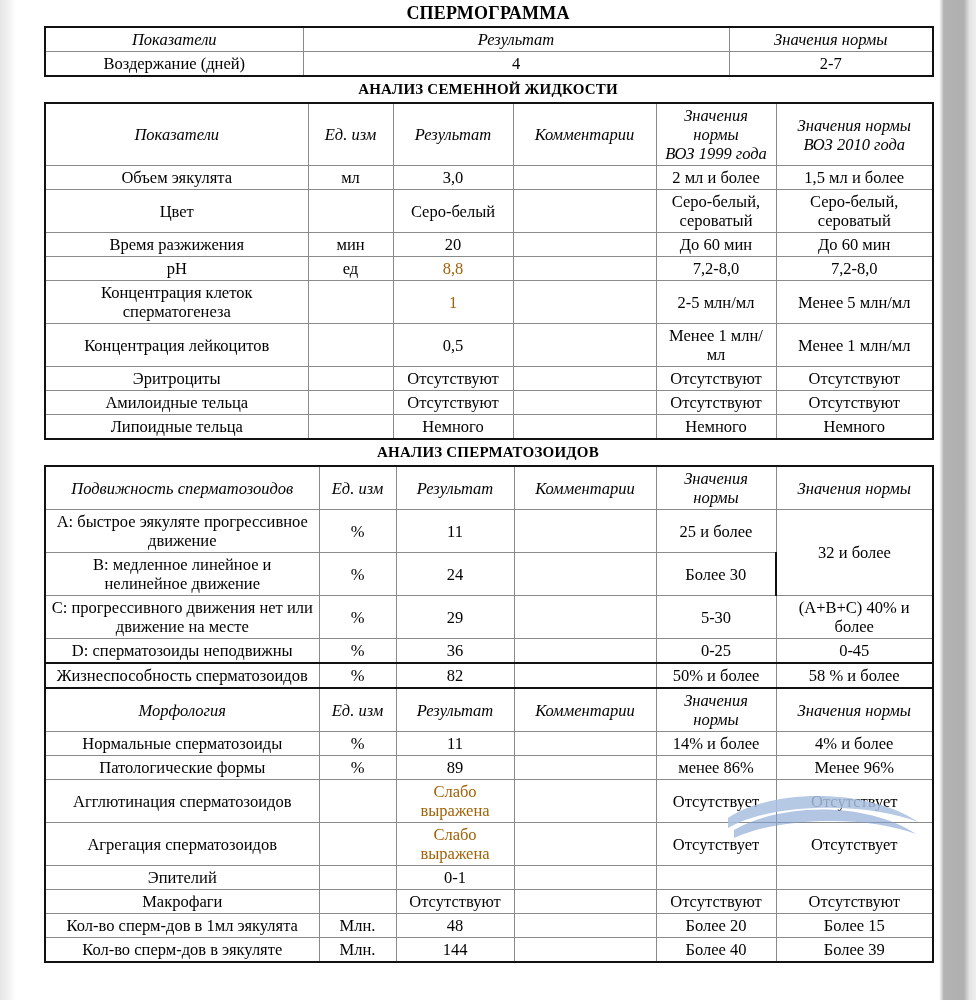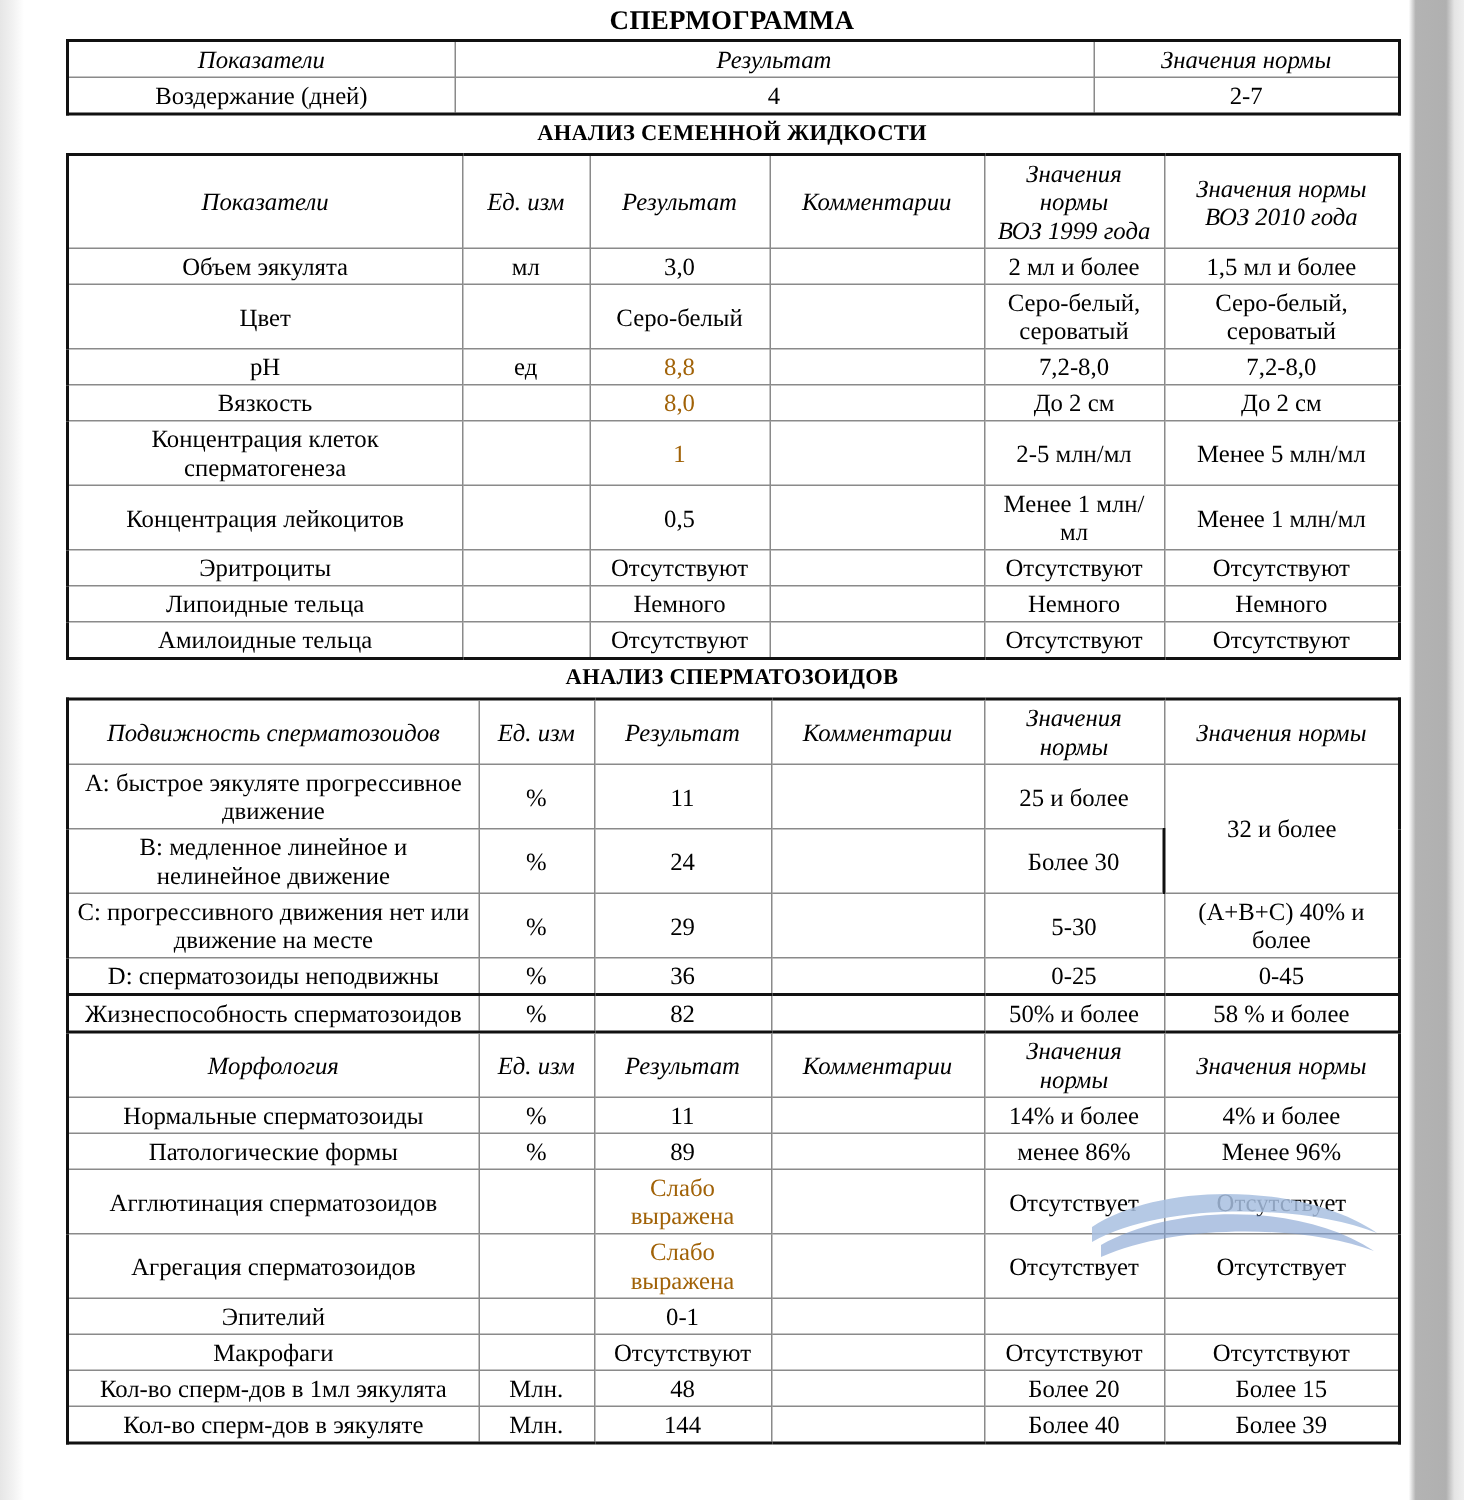--- a/index.html
+++ b/index.html
@@ -203,36 +203,36 @@
           </tr>
           <tr>
             <td class="param">Цвет</td>
             <td></td>
             <td>Серо-белый</td>
             <td></td>
             <td>Серо-белый, сероватый</td>
             <td>Серо-белый, сероватый</td>
           </tr>
           <tr>
+            <td class="param">Время разжижения</td>
+            <td>мин</td>
+            <td>20</td>
+            <td></td>
+            <td>До 60 мин</td>
+            <td>До 60 мин</td>
+          </tr>
+          <tr>
             <td class="param">pH</td>
             <td>ед</td>
             <td class="abnormal">8,8</td>
             <td></td>
             <td>7,2-8,0</td>
             <td>7,2-8,0</td>
           </tr>
           <tr>
-            <td class="param">Вязкость</td>
-            <td></td>
-            <td class="abnormal">8,0</td>
-            <td></td>
-            <td>До 2 см</td>
-            <td>До 2 см</td>
-          </tr>
-          <tr>
             <td class="param">Концентрация клеток сперматогенеза</td>
             <td></td>
             <td class="abnormal">1</td>
             <td></td>
             <td>2-5 млн/мл</td>
             <td>Менее 5 млн/мл</td>
           </tr>
           <tr>
             <td class="param">Концентрация лейкоцитов</td>
             <td></td>
@@ -243,34 +243,34 @@
           </tr>
           <tr>
             <td class="param">Эритроциты</td>
             <td></td>
             <td>Отсутствуют</td>
             <td></td>
             <td>Отсутствуют</td>
             <td>Отсутствуют</td>
           </tr>
           <tr>
+            <td class="param">Амилоидные тельца</td>
+            <td></td>
+            <td>Отсутствуют</td>
+            <td></td>
+            <td>Отсутствуют</td>
+            <td>Отсутствуют</td>
+          </tr>
+          <tr>
             <td class="param">Липоидные тельца</td>
             <td></td>
             <td>Немного</td>
             <td></td>
             <td>Немного</td>
             <td>Немного</td>
-          </tr>
-          <tr>
-            <td class="param">Амилоидные тельца</td>
-            <td></td>
-            <td>Отсутствуют</td>
-            <td></td>
-            <td>Отсутствуют</td>
-            <td>Отсутствуют</td>
           </tr>
         </tbody>
     </table>
 
     <h2 class="section-title title-sub">АНАЛИЗ СПЕРМАТОЗОИДОВ</h2>
 
     <table class="rep outer-thick">
       <colgroup>
         <col style="width:274px">
         <col style="width:77px">

